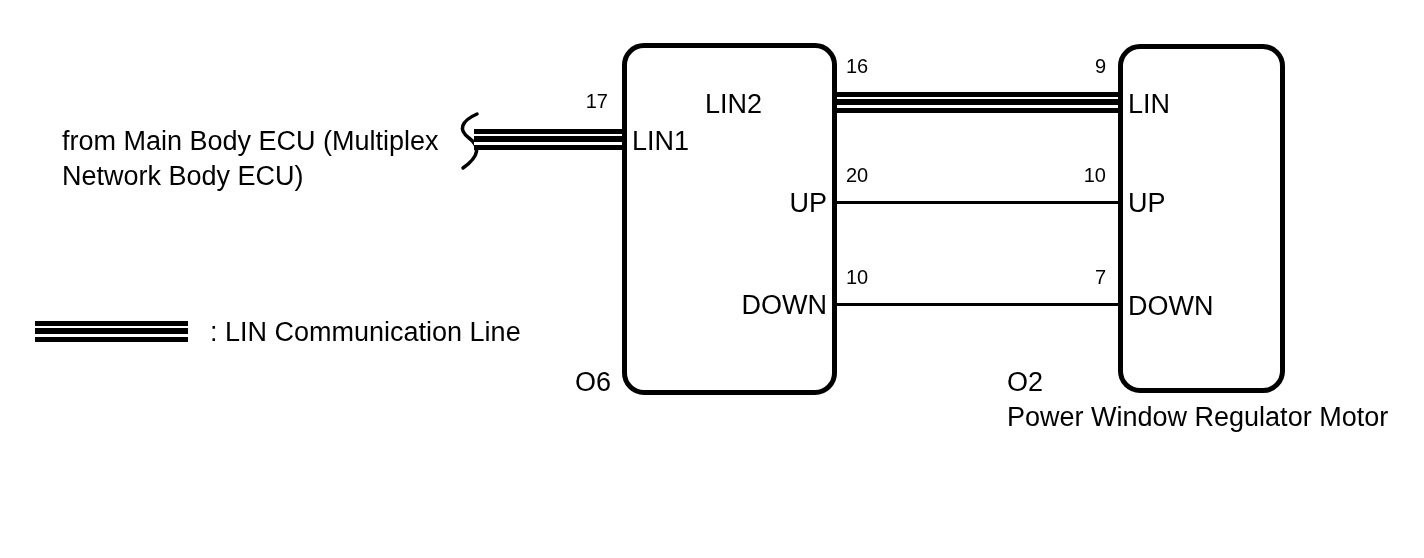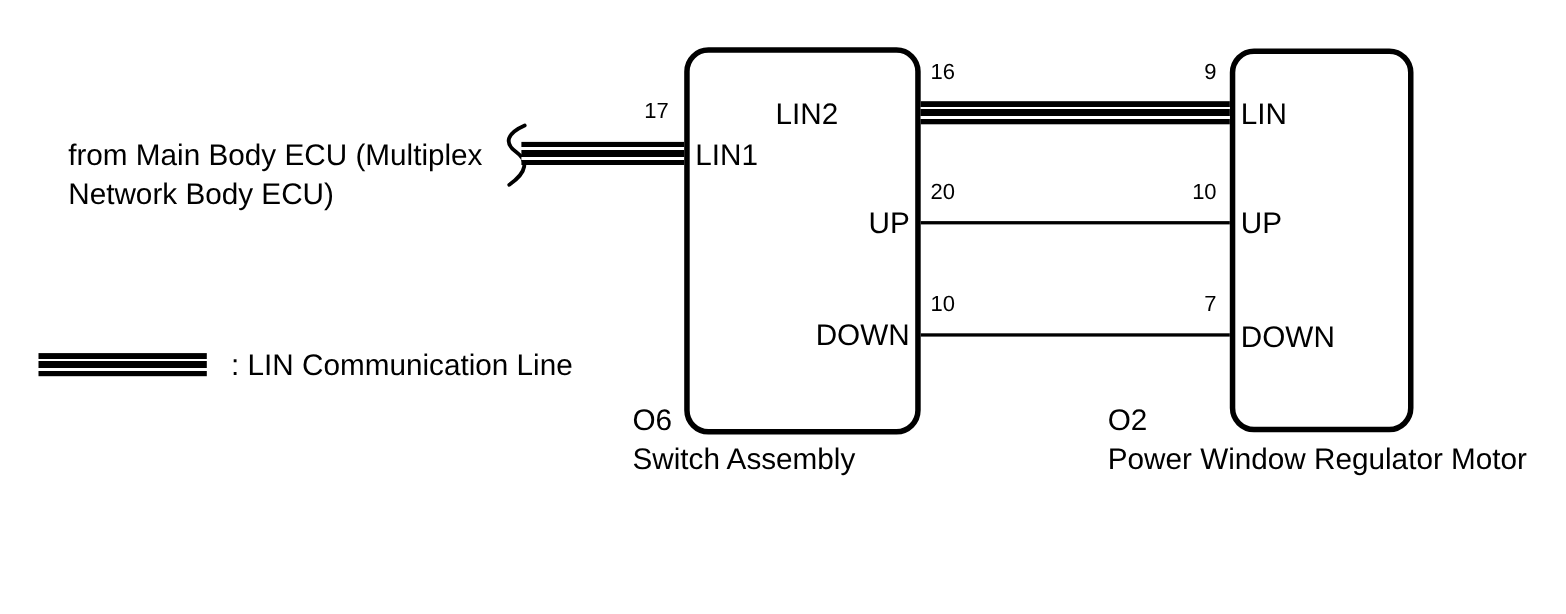--- a/index.html
+++ b/index.html
@@ -133,21 +133,20 @@
 
   <div class="wire wire-down"></div>
   <div class="txt pin-num pin-15">10</div>
   <div class="txt pin-num pin-7">7</div>
 
   <div class="lin-band band-legend"></div>
   <div class="txt legend-text">: LIN Communication Line</div>
 
   <div class="txt code-left">O6</div>
   <div class="txt name-left">
-    <div>Switch Assembly</div>
   </div>
 
   <div class="txt code-right">O2</div>
   <div class="txt name-right">
     <div>Power Window Regulator Motor</div>
   </div>
 
 </div>
 
 </body></html>

